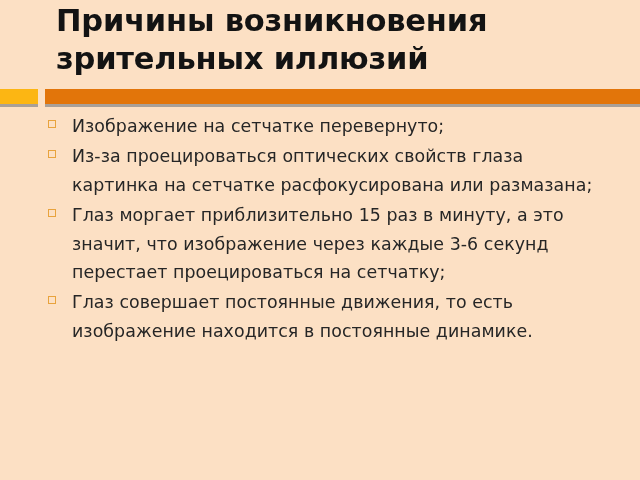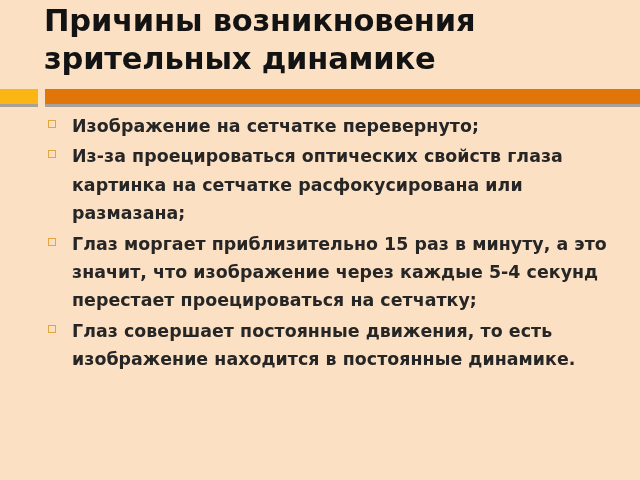--- a/index.html
+++ b/index.html
@@ -33,20 +33,21 @@
     width: 560px;
   }
   .title-line {
     font-family: "DejaVu Sans", "Liberation Sans", sans-serif;
     font-weight: 700;
     font-size: 30.5px;
     line-height: 38px;
     letter-spacing: -0.2px;
     color: #131313;
     white-space: nowrap;
+    margin-left: 12px;
   }
 
   
   .divider {
     position: absolute;
     left: 0;
     top: 88px;
     width: 640px;
     height: 19px;
   }
@@ -92,21 +93,20 @@
   }
   .bullet-item {
     position: relative;
     display: block;
     padding-left: 28px;
     margin: 0 0 2px 0;
     font-size: 17.4px;
     line-height: 28.4px;
     color: #262626;
     letter-spacing: 0.05px;
-    font-weight: bold;
   }
   .bullet-marker {
     position: absolute;
     left: 4px;
     top: 8px;
     width: 6px;
     height: 6px;
     border: 1.5px solid #e8a33d;
     background: transparent;
     box-sizing: content-box;
@@ -115,21 +115,21 @@
     display: block;
   }
 </style>
 </head>
 <body>
 
 <div class="slide">
 
   <div class="title-block">
     <div class="title-line">Причины возникновения</div>
-    <div class="title-line">зрительных динамике</div>
+    <div class="title-line">зрительных иллюзий</div>
   </div>
 
   <div class="divider">
     <div class="divider-tab"></div>
     <div class="divider-tab-shadow"></div>
     <div class="divider-bar"></div>
     <div class="divider-bar-shadow"></div>
   </div>
 
   <div class="body-block">
@@ -139,21 +139,21 @@
       <span class="bullet-text">Изображение на сетчатке перевернуто;</span>
     </div>
 
     <div class="bullet-item">
       <span class="bullet-marker"></span>
       <span class="bullet-text">Из-за проецироваться оптических свойств глаза картинка на сетчатке расфокусирована или размазана;</span>
     </div>
 
     <div class="bullet-item">
       <span class="bullet-marker"></span>
-      <span class="bullet-text">Глаз моргает приблизительно 15 раз в минуту, а это значит, что изображение через каждые 5-4 секунд перестает проецироваться на сетчатку;</span>
+      <span class="bullet-text">Глаз моргает приблизительно 15 раз в минуту, а это значит, что изображение через каждые 3-6 секунд перестает проецироваться на сетчатку;</span>
     </div>
 
     <div class="bullet-item">
       <span class="bullet-marker"></span>
       <span class="bullet-text">Глаз совершает постоянные движения, то есть изображение находится в постоянные динамике.</span>
     </div>
 
   </div>
 
 </div>

